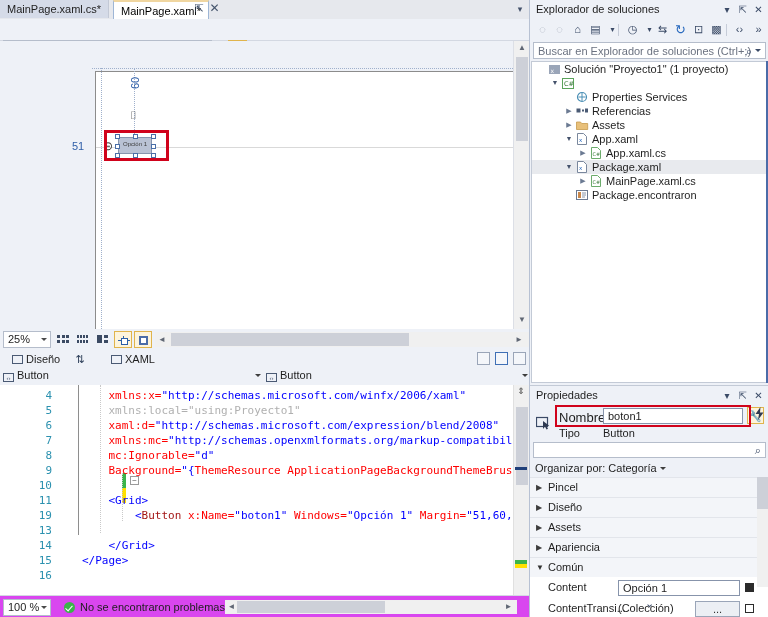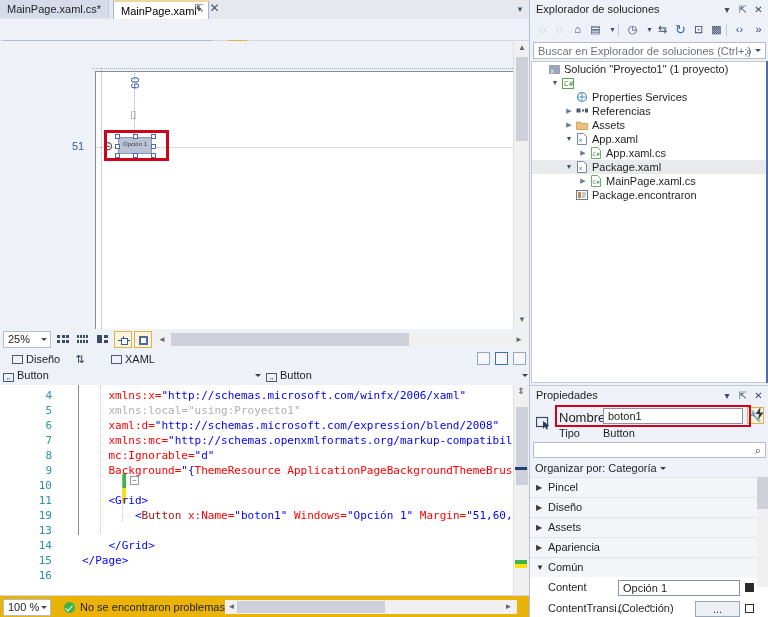--- a/index.html
+++ b/index.html
@@ -137,21 +137,21 @@
 
   
   #ed-vscroll{position:absolute;left:513px;top:385px;width:16px;height:210px;background:#f0f0f0;border-left:1px solid #e0e0e0;}
   #ed-vthumb{position:absolute;left:2px;top:22px;width:12px;height:78px;background:#cdd0d8;}
   #ed-splitter{position:absolute;left:515px;top:386px;width:12px;height:11px;color:#4a4a4a;font-size:9px;text-align:center;}
   #ed-marker-top{position:absolute;left:515px;top:467px;width:12px;height:3px;background:#1f3f7a;}
   #ed-marker-b1{position:absolute;left:515px;top:560px;width:12px;height:4px;background:#3bb44a;}
   #ed-marker-b2{position:absolute;left:515px;top:564px;width:12px;height:4px;background:#ffe000;}
 
   
-  #statusbar{position:absolute;left:0;top:595px;width:554px;height:22px;background:#eab308;border-top:1px solid #d3d8e2;}
+  #statusbar{position:absolute;left:0;top:595px;width:554px;height:22px;background:#d946ef;border-top:1px solid #d3d8e2;}
   #zoom100{position:absolute;left:3px;top:3px;width:48px;}
   #st-check{position:absolute;left:64px;top:6px;width:11px;height:11px;border-radius:50%;background:#3bb44a;}
   #st-check::after{content:"";position:absolute;left:3px;top:2px;width:3px;height:6px;
                    border:solid #fff;border-width:0 1.5px 1.5px 0;transform:rotate(42deg);}
   #st-text{position:absolute;left:80px;top:5px;font-size:11px;color:#1e1e1e;white-space:nowrap;}
   #st-hscroll{position:absolute;left:225px;top:4px;width:292px;height:14px;background:#f0f0f0;}
   #st-hthumb{position:absolute;left:12px;top:1px;width:148px;height:12px;background:#cdd0d8;}
 
   
   #right{position:absolute;left:529px;top:0;width:239px;height:617px;background:#eef1f7;

